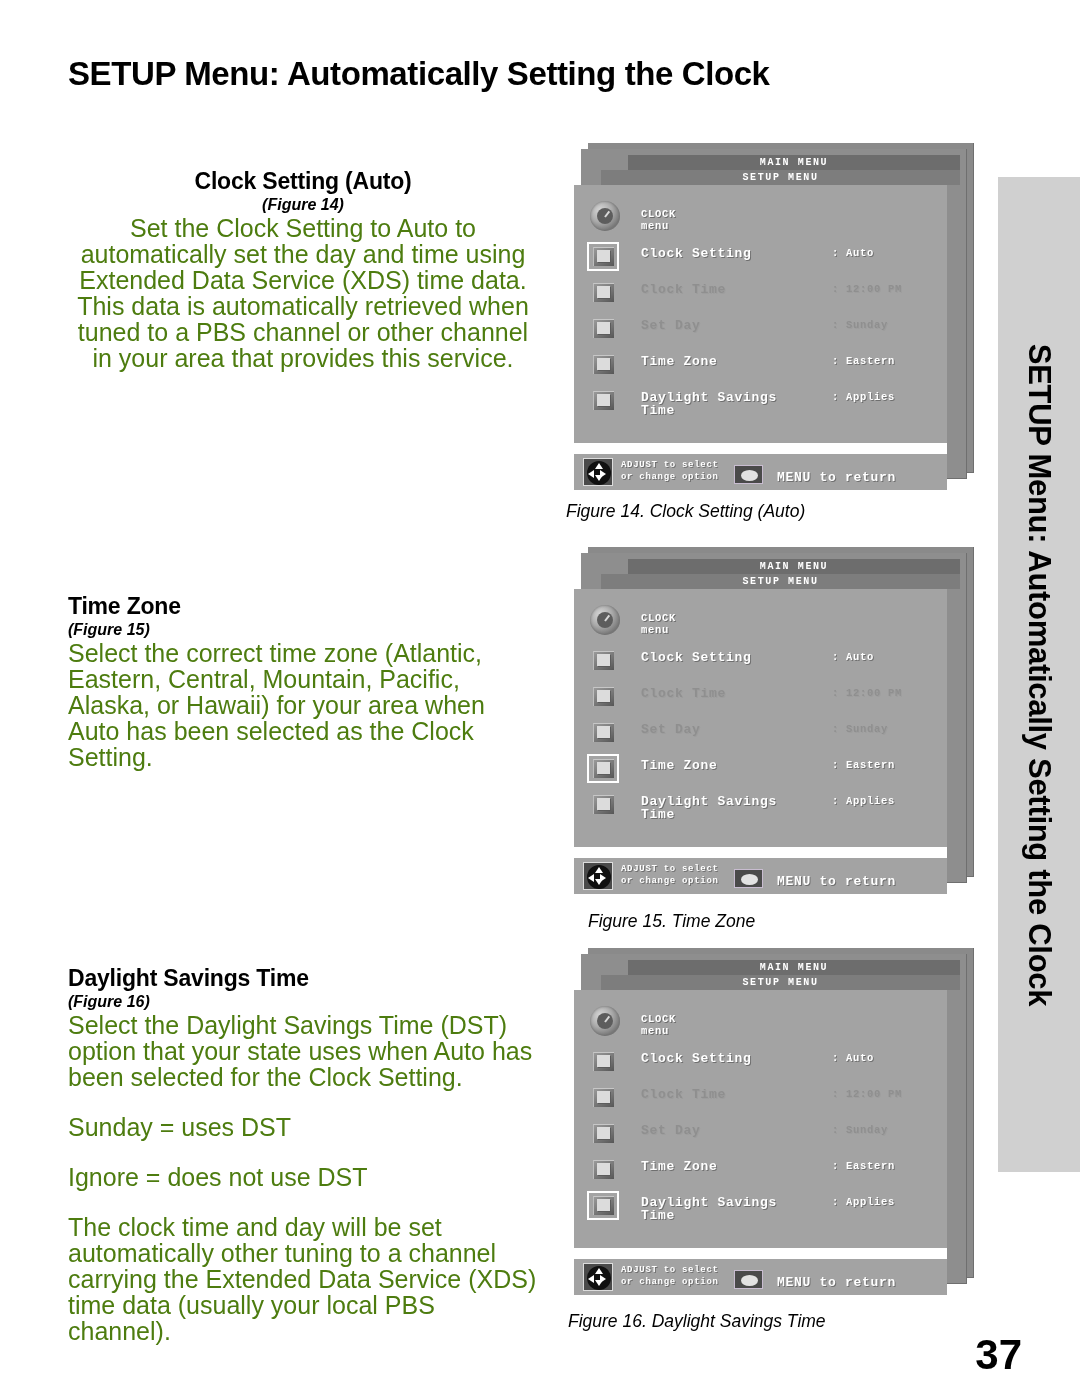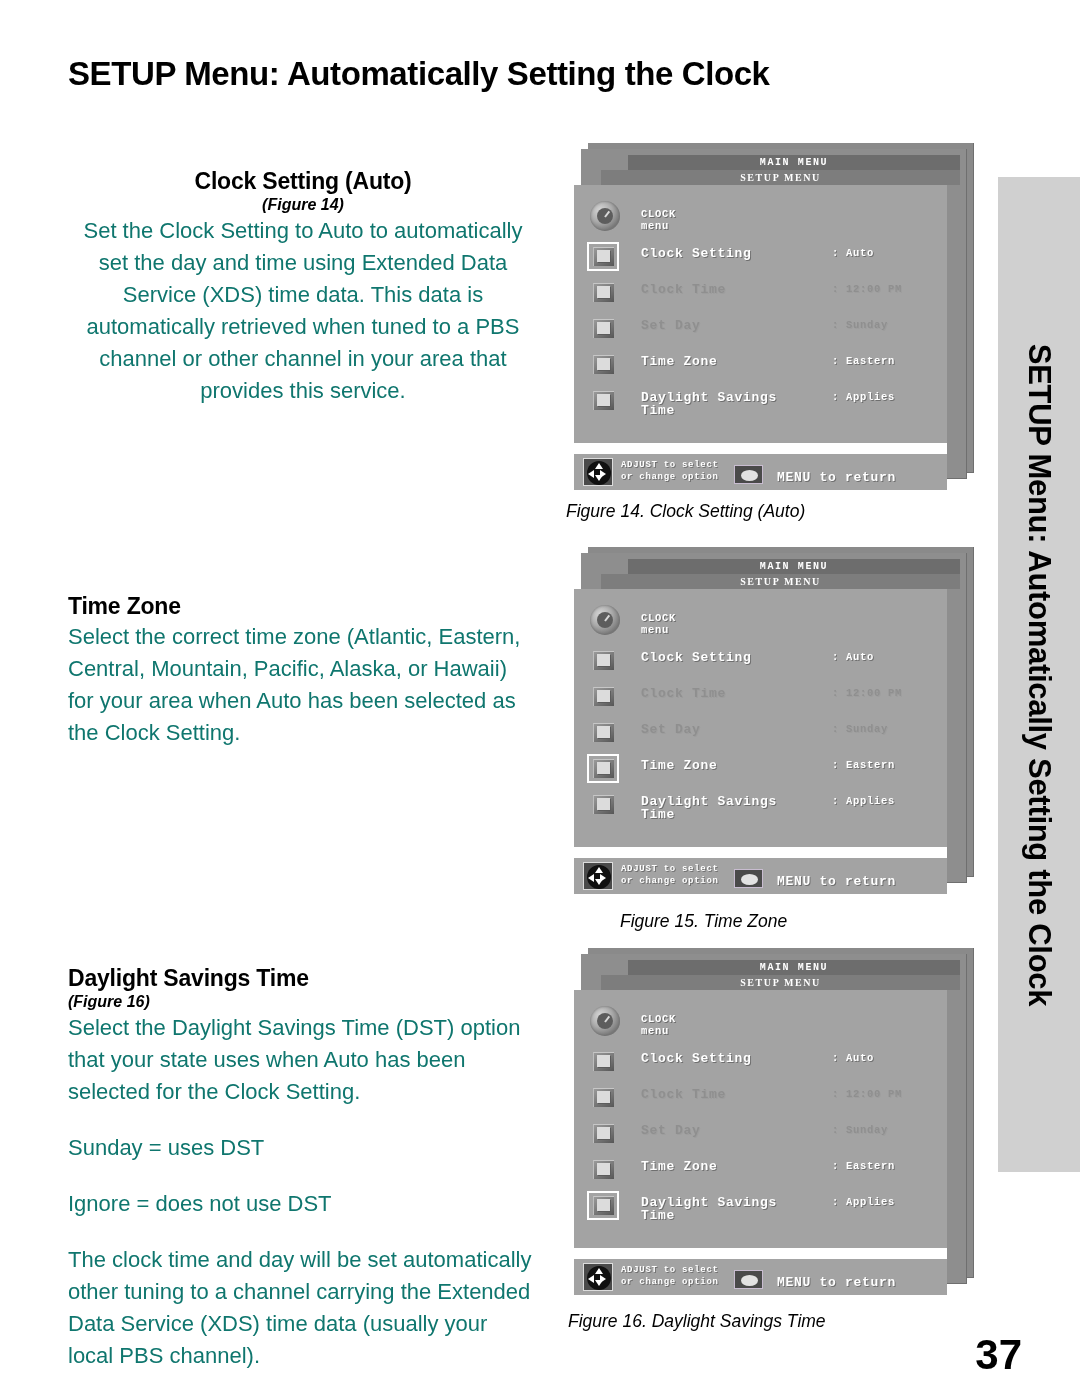--- a/index.html
+++ b/index.html
@@ -46,21 +46,21 @@
   .col-left { position: absolute; left: 68px; width: 470px; }
   .sec-head {
     font-size: 23px; font-weight: bold; color: #000;
     letter-spacing: -0.2px; margin-bottom: 1px;
   }
   .sec-fig {
     font-size: 16px; font-style: italic; font-weight: bold; color: #000;
     margin-bottom: 1px;
   }
   .sec-body {
-    font-size: 22px; line-height: 32px; color: #0f766e;
+    font-size: 25px; line-height: 26px; color: #4d7c0f;
   }
   .sec-body p { margin: 0; }
   .sec-body p.gap { margin-top: 24px; }
 
   #sec-clock   { top: 168px; text-align: center; }
   #sec-tz      { top: 593px; }
   #sec-dst     { top: 965px; }
 
   
   .figure { position: absolute; }
@@ -90,21 +90,21 @@
     font-size: 10px; font-weight: bold;
     letter-spacing: 1.6px;
     text-align: center;
     line-height: 15px;
   }
   .title-setup {
     position: absolute; left: 27px; top: 15px;
     width: 359px; height: 15px;
     background: #7d7d7d;
     color: #fff;
-    font-family: Liberation Serif, serif;
+    font-family: Liberation Mono, monospace;
     font-size: 10px; font-weight: bold;
     letter-spacing: 1.6px;
     text-align: center;
     line-height: 15px;
   }
   .menu-body {
     position: absolute; left: 0px; top: 30px;
     width: 373px; height: 258px;
     background: #a3a3a3;
   }
@@ -263,20 +263,21 @@
   <div class="col-left" id="sec-clock">
     <div class="sec-head">Clock Setting (Auto)</div>
     <div class="sec-fig">(Figure 14)</div>
     <div class="sec-body">
       <p>Set the Clock Setting to Auto to automatically set the day and time using Extended Data Service (XDS) time data.  This data is automatically retrieved when tuned to a PBS channel or other channel in your area that provides this service.</p>
     </div>
   </div>
 
   <div class="col-left" id="sec-tz">
     <div class="sec-head">Time Zone</div>
+    <div class="sec-fig">(Figure 15)</div>
     <div class="sec-body">
       <p>Select the correct time zone (Atlantic, Eastern, Central, Mountain, Pacific, Alaska, or Hawaii) for your area when Auto has been selected as the Clock Setting.</p>
     </div>
   </div>
 
   <div class="col-left" id="sec-dst">
     <div class="sec-head">Daylight Savings Time</div>
     <div class="sec-fig">(Figure 16)</div>
     <div class="sec-body">
       <p>Select the Daylight Savings Time (DST) option that your state uses when Auto has been selected for the Clock Setting.</p>
@@ -445,21 +446,21 @@
             </div>
             <div class="foot-txt">ADJUST to select<br>or change option</div>
             <div class="menu-btn">
               <div class="oval"></div>
             </div>
             <div class="foot-txt2">MENU to return</div>
           </div>
         </div>
       </div>
     </div>
-  <div class="fig-caption" style="left:620px; top:911px;">Figure 15.  Time Zone</div>
+  <div class="fig-caption" style="left:588px; top:911px;">Figure 15.  Time Zone</div>
 
   <div class="figure" id="fig-2" style="left:574px; top:948px;">
       <div class="menu-stack">
         <div class="stack-card stack-1"></div>
         <div class="stack-card stack-2"></div>
         <div class="menu-window">
           <div class="title-main">MAIN MENU</div>
           <div class="title-setup">SETUP MENU</div>
           <div class="menu-body">
             <div class="clock-row">

